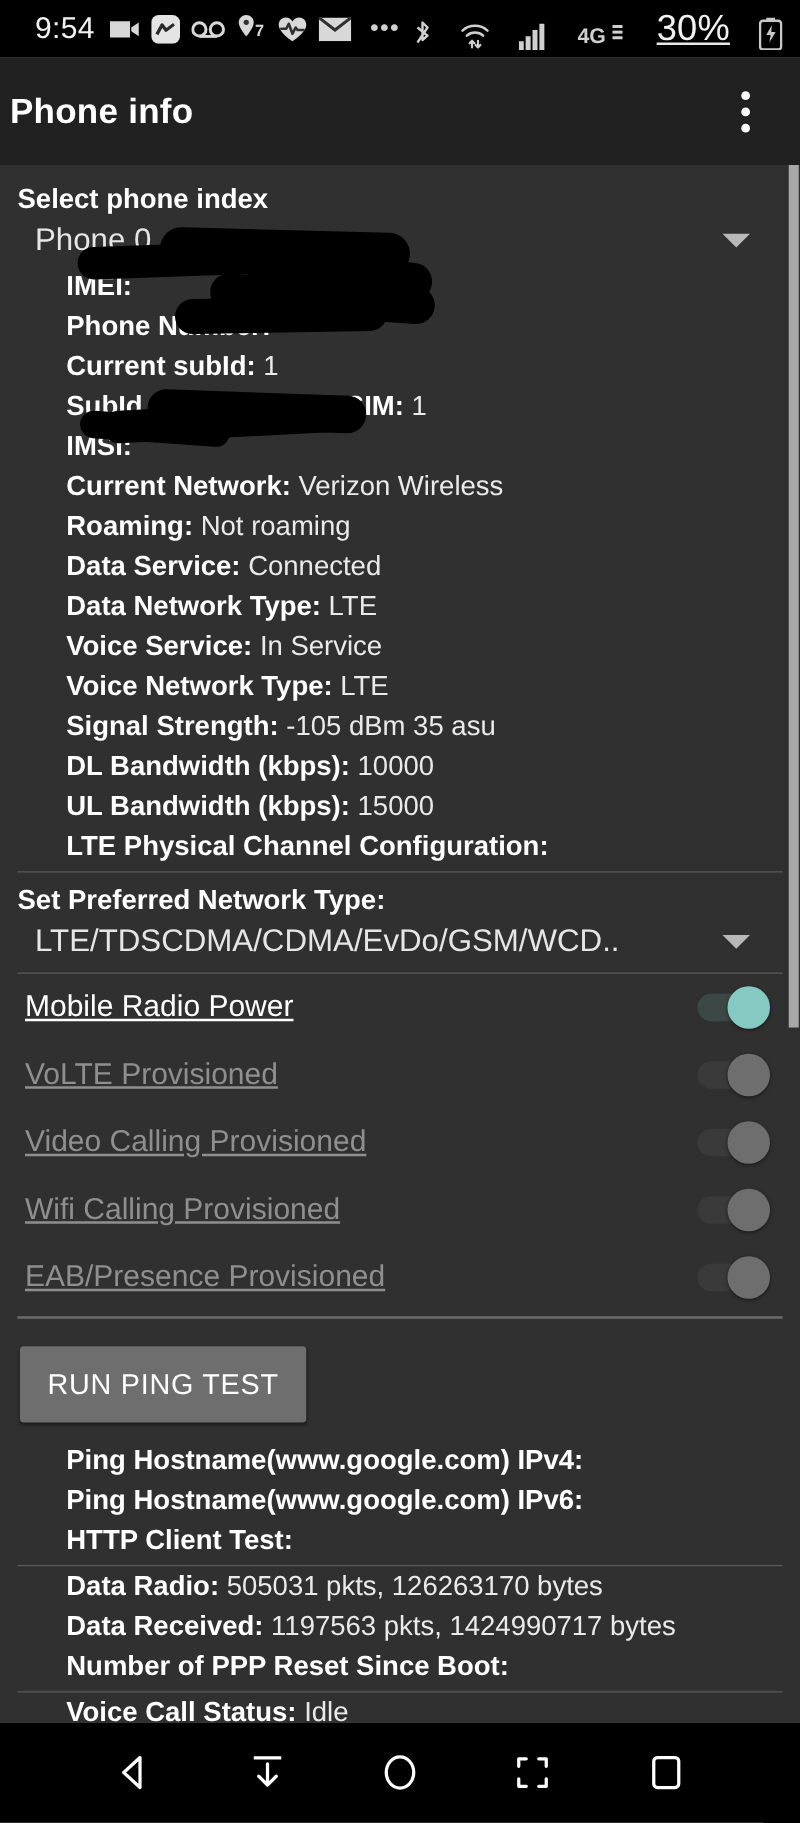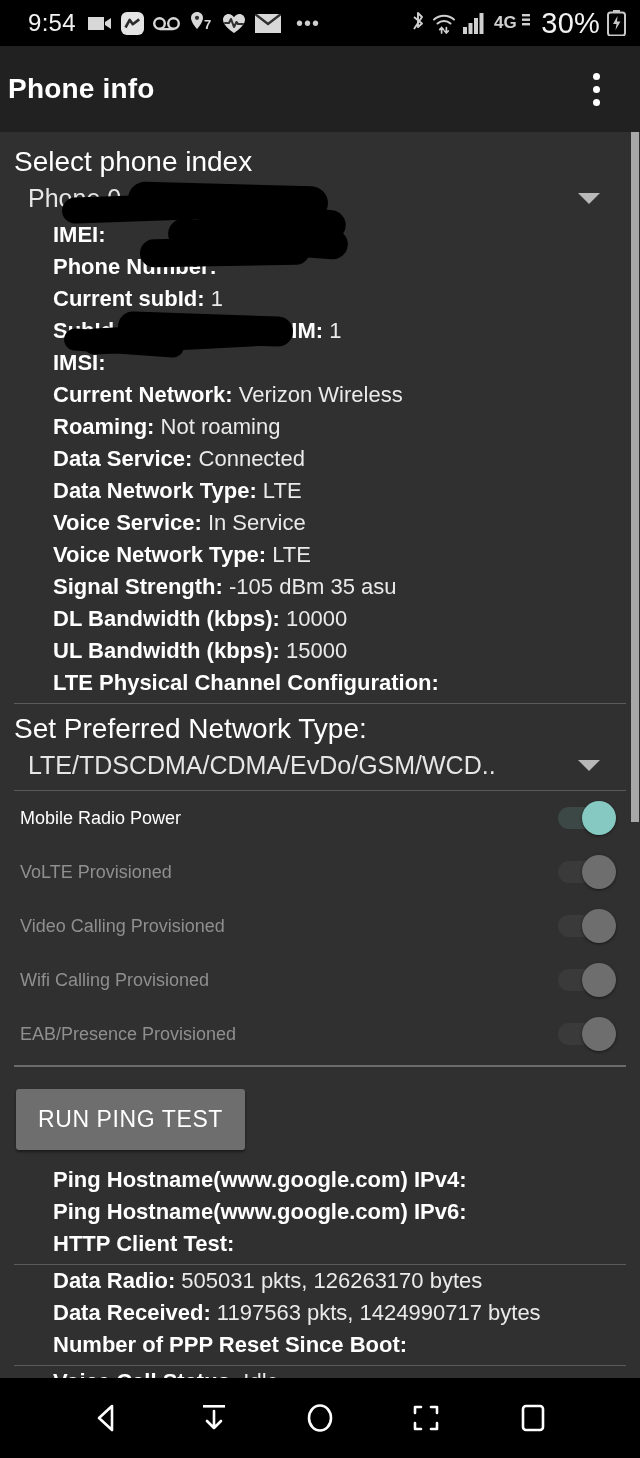--- a/index.html
+++ b/index.html
@@ -31,22 +31,23 @@
     color: #e8e8e8;
   }
   .status-left {
     display: flex;
     align-items: center;
     gap: 9px;
     flex: 1;
   }
   .status-right {
     display: flex;
-    align-items: center;
-    gap: 7px;
+    align-items: flex-end;
+    gap: 23px;
+    text-decoration: underline;
   }
   .clock {
     font-size: 24px;
     letter-spacing: .3px;
     color: #f2f2f2;
     margin-right: 3px;
   }
   .sicon { display: inline-flex; align-items: center; justify-content: center; }
   .sicon svg { display: block; }
   .battery-pct {
@@ -112,22 +113,22 @@
   }
   .scrollthumb {
     position: absolute;
     top: 0; right: 1px;
     width: 8px;
     height: 690px;
     background: #a8a8a8;
   }
 
   .section-label {
-    font-size: 28px;
-    font-weight: normal;
+    font-size: 22px;
+    font-weight: bold;
     color: #ffffff;
     padding-top: 14px;
   }
 
   
   .spinner {
     position: relative;
     display: flex;
     align-items: center;
     padding: 6px 0 6px 14px;
@@ -183,22 +184,23 @@
   
   .switch-row {
     display: flex;
     align-items: center;
     height: 54px;
     padding: 0 10px 0 6px;
     cursor: pointer;
   }
   .switch-label {
     flex: 1;
-    font-size: 18px;
+    font-size: 24px;
     color: #ffffff;
+    text-decoration: underline;
   }
   .switch-row.disabled .switch-label { color: #8f8f8f; }
 
   .switch {
     position: relative;
     width: 58px;
     height: 34px;
   }
   .switch .track {
     position: absolute;

